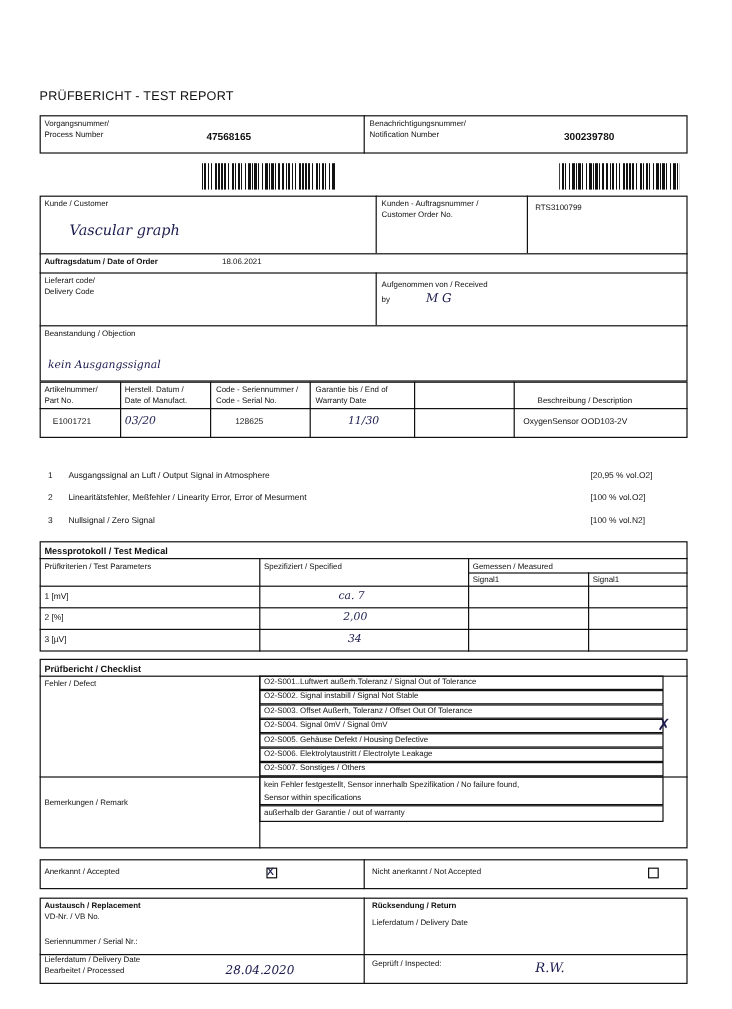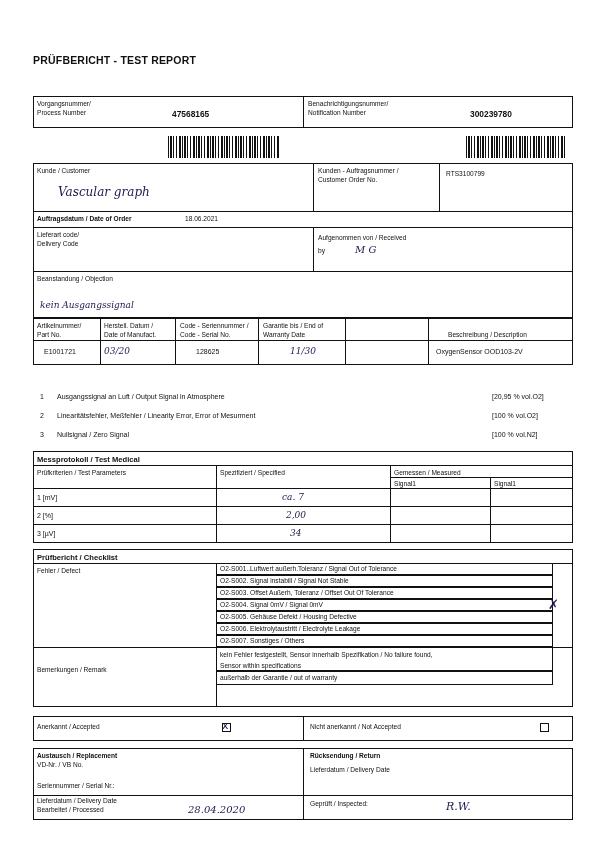--- a/index.html
+++ b/index.html
@@ -15,22 +15,22 @@
   
   .brand{
     position:absolute;left:398px;top:22px;
     font-family:"Liberation Sans", sans-serif;
     font-size:25px;font-weight:bold;letter-spacing:-0.4px;
     color:#111;
   }
 
   
   .doc-title{
-    position:absolute;left:33px;top:54px;
-    font-size:10.5px;font-weight:bold;letter-spacing:0.2px;
+    position:absolute;left:33px;top:74px;
+    font-size:10.5px;font-weight:normal;letter-spacing:0.2px;
   }
   .doc-subtitle{
     position:absolute;left:33px;top:83px;
     font-size:10.5px;font-weight:bold;letter-spacing:0.2px;
   }
 
   
   .box{position:absolute;border:1px solid #111;box-sizing:border-box;}
   .hand{
     font-family:"DejaVu Serif", serif;

